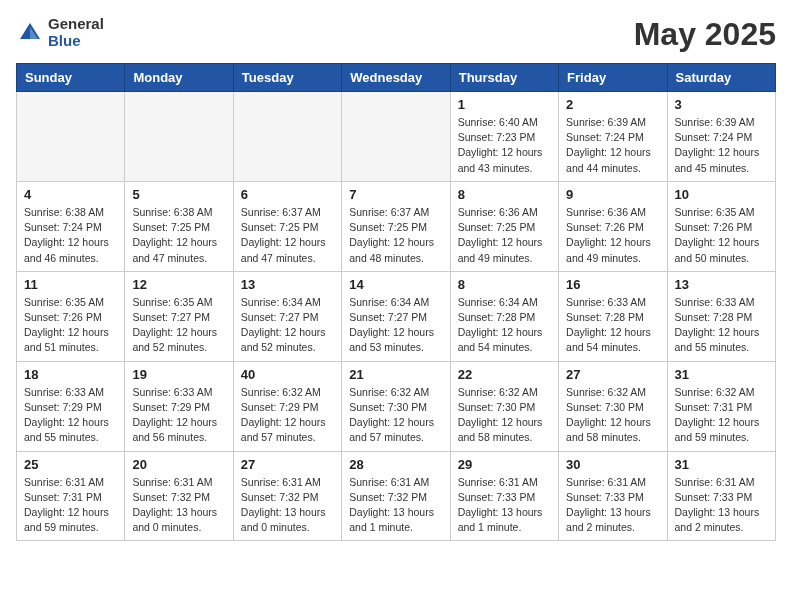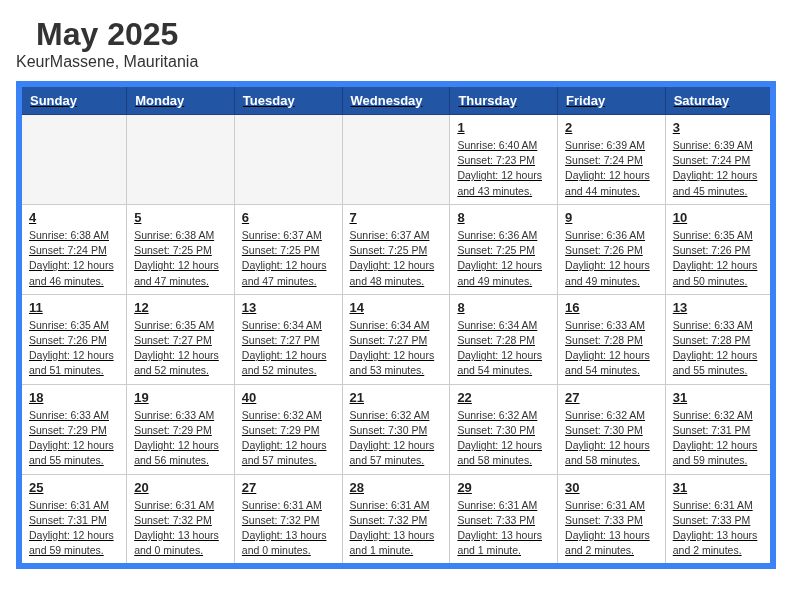--- a/index.html
+++ b/index.html
@@ -49,22 +49,21 @@
       color: #333;
       text-align: center;
     }
     .location-title {
       font-size: 16px;
       color: #333;
     }
     .calendar {
       width: 100%;
       border-collapse: collapse;
-      border: 6px solid #3b82f6;
-      text-decoration: underline;
+      border: 1px solid #3b82f6;
     }
     .calendar th {
       background-color: #2255a4;
       color: #fff;
       text-align: left;
       padding: 6px 8px;
       font-size: 13px;
       border: 1px solid #1a4080;
     }
     .calendar td {
@@ -89,23 +88,32 @@
     .day-info {
       font-size: 10.5px;
       line-height: 1.45;
       color: #333;
     }
   </style>
 </head>
 <body>
 
 <div class="header">
+  <div class="logo">
+    <svg class="logo-icon" viewBox="0 0 28 28">
+      <polygon points="14,4 24,20 4,20" fill="#2255a4"></polygon>
+      <polygon points="14,8 22,20 14,20" fill="#5588cc"></polygon>
+    </svg>
+    <div class="logo-text">
+      <span class="logo-general">General</span>
+      <span class="logo-blue">Blue</span>
+    </div>
+  </div>
   <div class="title-block">
     <div class="month-title">May 2025</div>
-    <div class="location-title">KeurMassene, Mauritania</div>
   </div>
 </div>
 
 <table class="calendar">
   <thead>
     <tr>
     <th>Sunday</th>
         <th>Monday</th>
         <th>Tuesday</th>
         <th>Wednesday</th>

